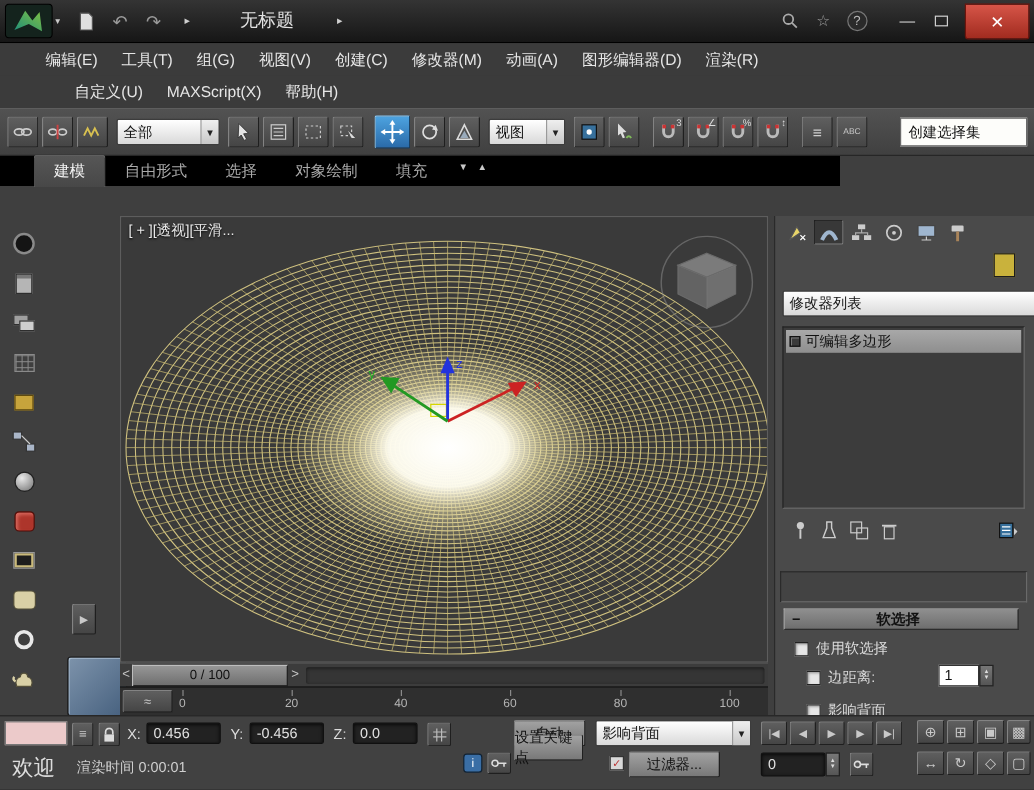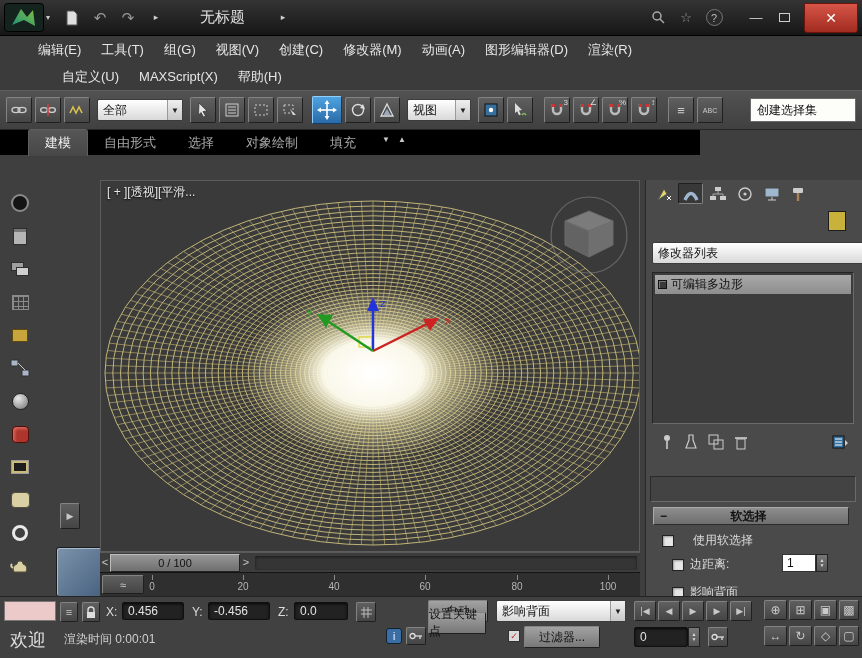--- a/index.html
+++ b/index.html
@@ -631,21 +631,21 @@
             <line x1="3" y1="8" x2="10" y2="8" stroke="#fff"></line>
             <line x1="3" y1="11" x2="10" y2="11" stroke="#fff"></line>
             <polygon points="13,6 16,9 13,12" fill="#ccc"></polygon>
           </svg></span>
     </div>
     <div class="abs recess" style="left:4px;top:296px;width:206px;height:26px"></div>
     <div class="rollout abs" style="left:7px;top:327px;width:196px">
       <span style="padding:0 6px;font-weight:bold">−</span>
       <span style="margin:4px auto;transform:translateX(-12px)">软选择</span>
     </div>
-    <div class="row" style="position:absolute;left:16px;top:352px;gap:19px">
+    <div class="row" style="position:absolute;left:16px;top:352px;gap:6px">
       <span class="cb"></span>
       <span class="label">使用软选择</span>
     </div>
     <div class="row" style="position:absolute;left:26px;top:376px;gap:6px">
       <span class="cb"></span>
       <span class="label">边距离:</span>
     </div>
     <div class="row" style="position:absolute;left:136px;top:374px">
       <span style="width:34px;height:18px;background:#fff;border:1px solid #333;color:#111;font-size:12px;display:flex;align-items:center;padding-left:4px">1</span>
       <span class="spin" style="height:18px">

